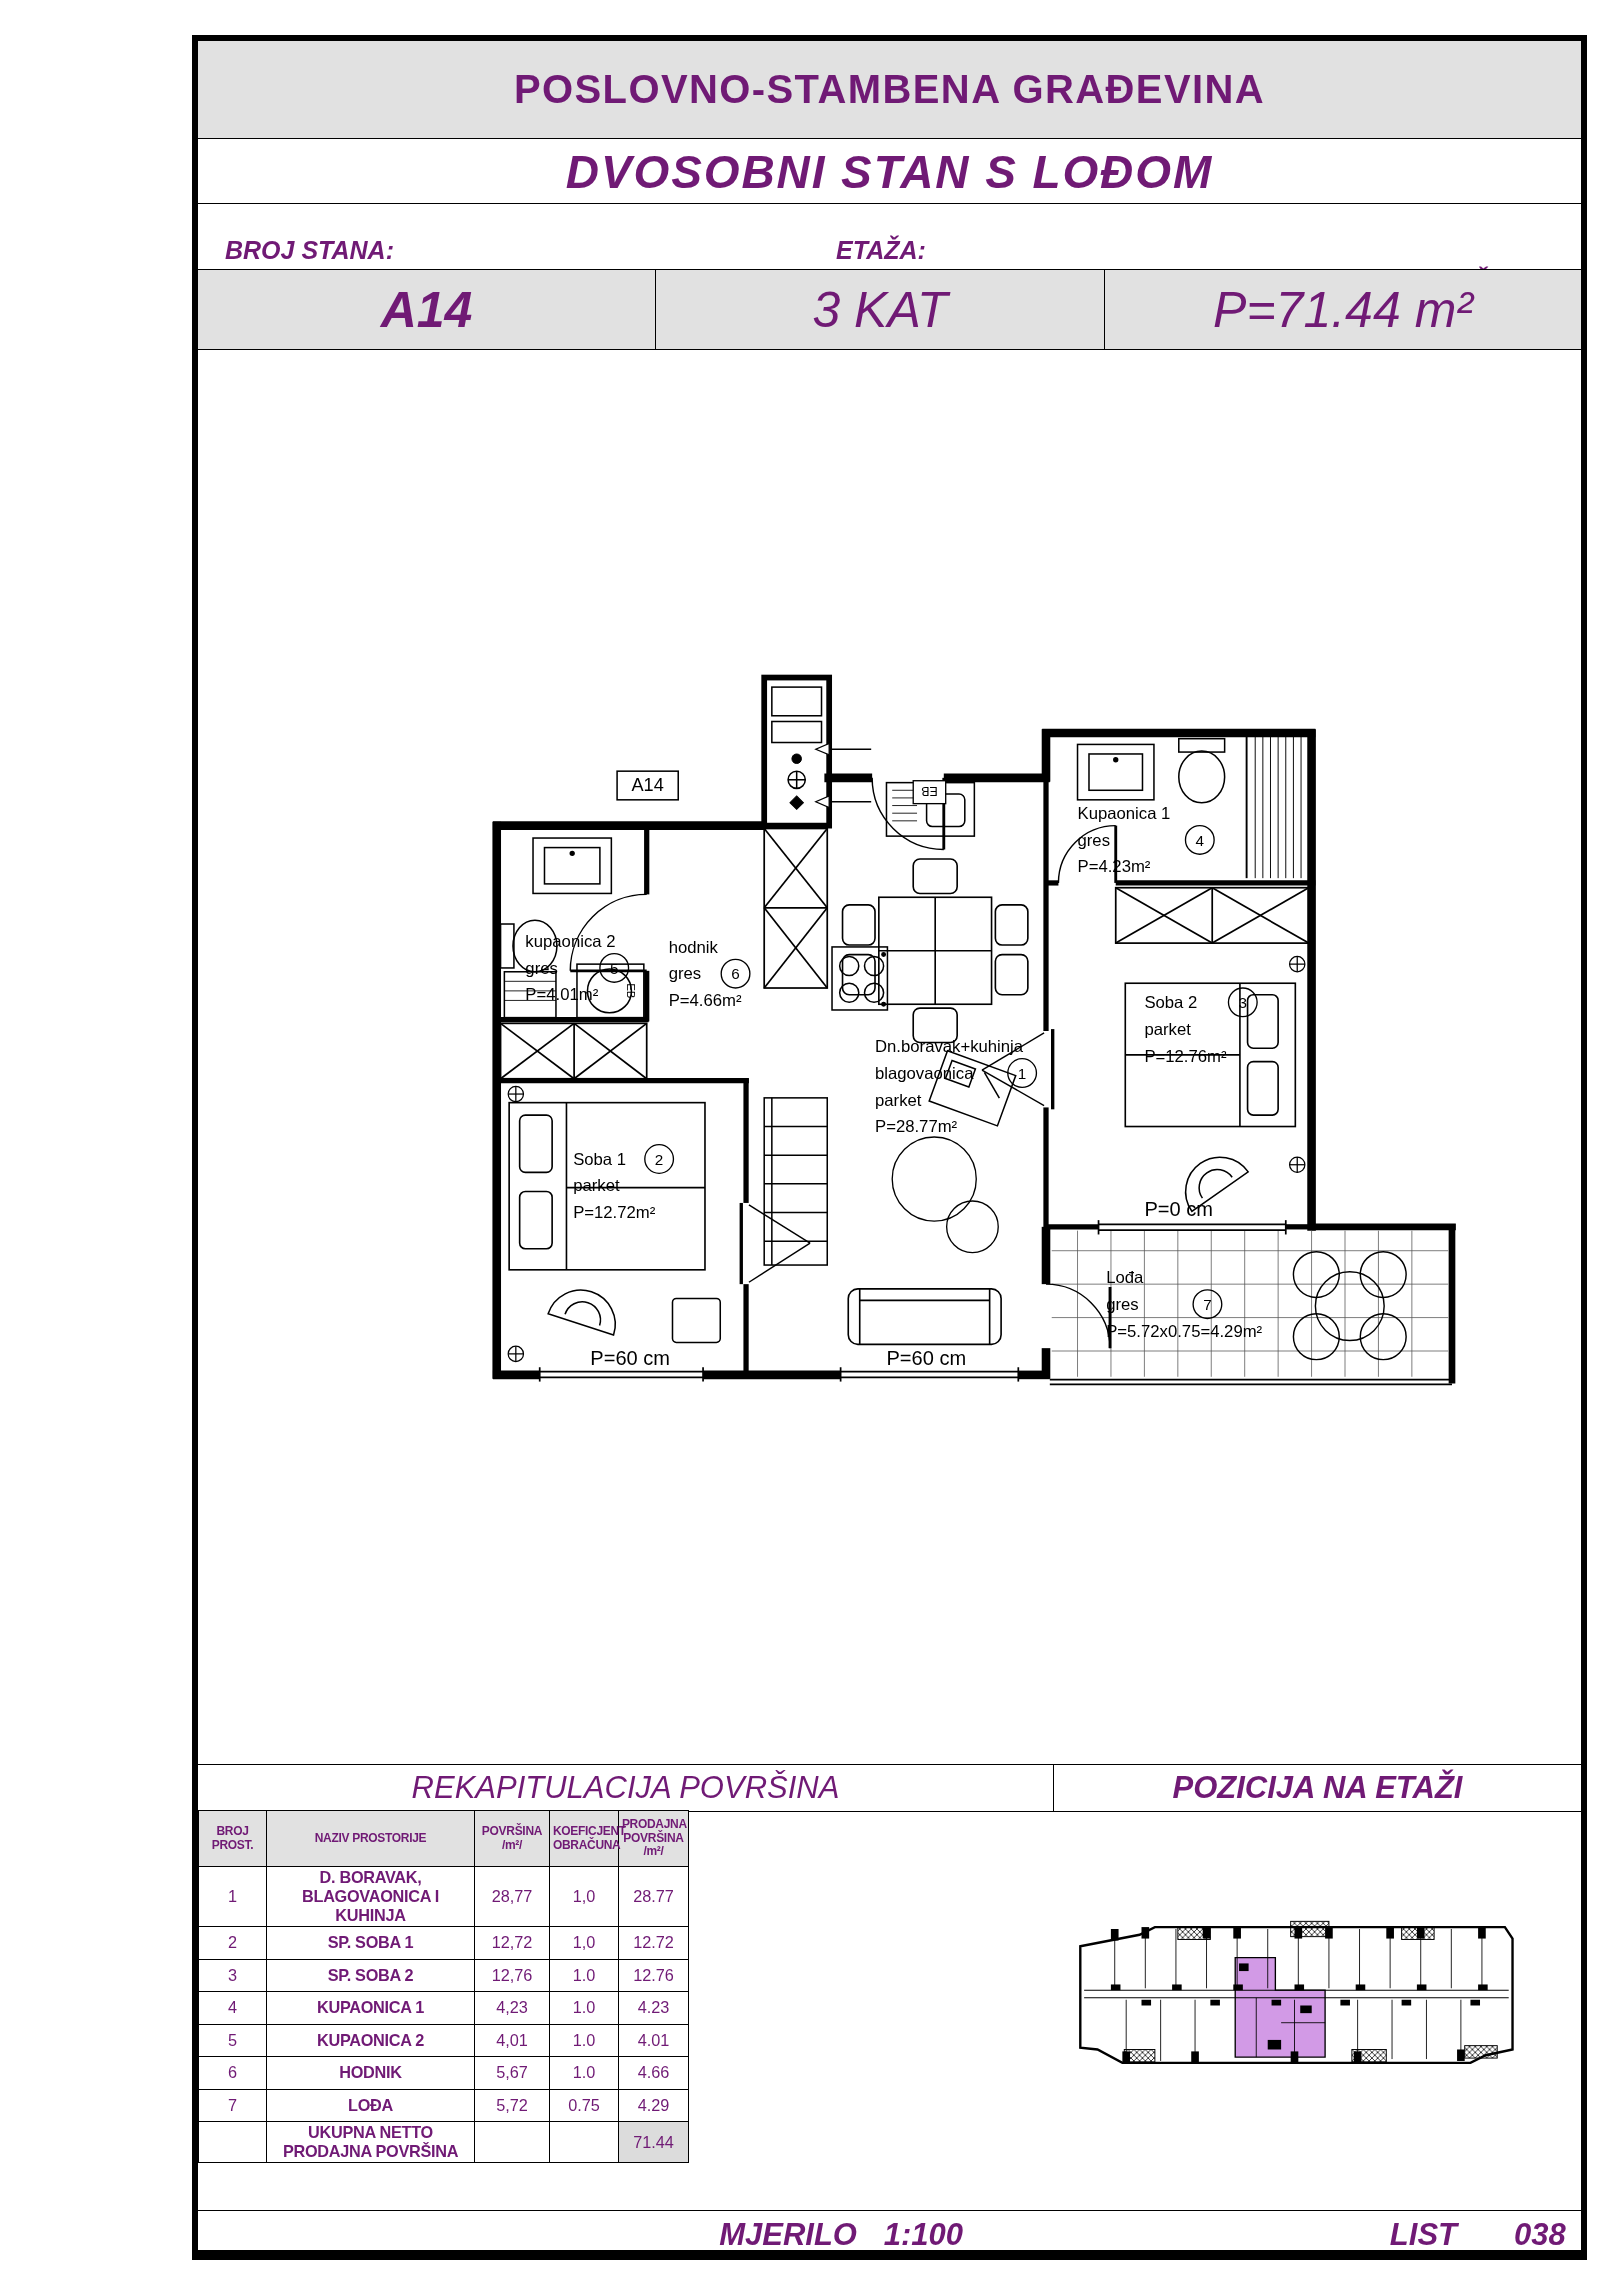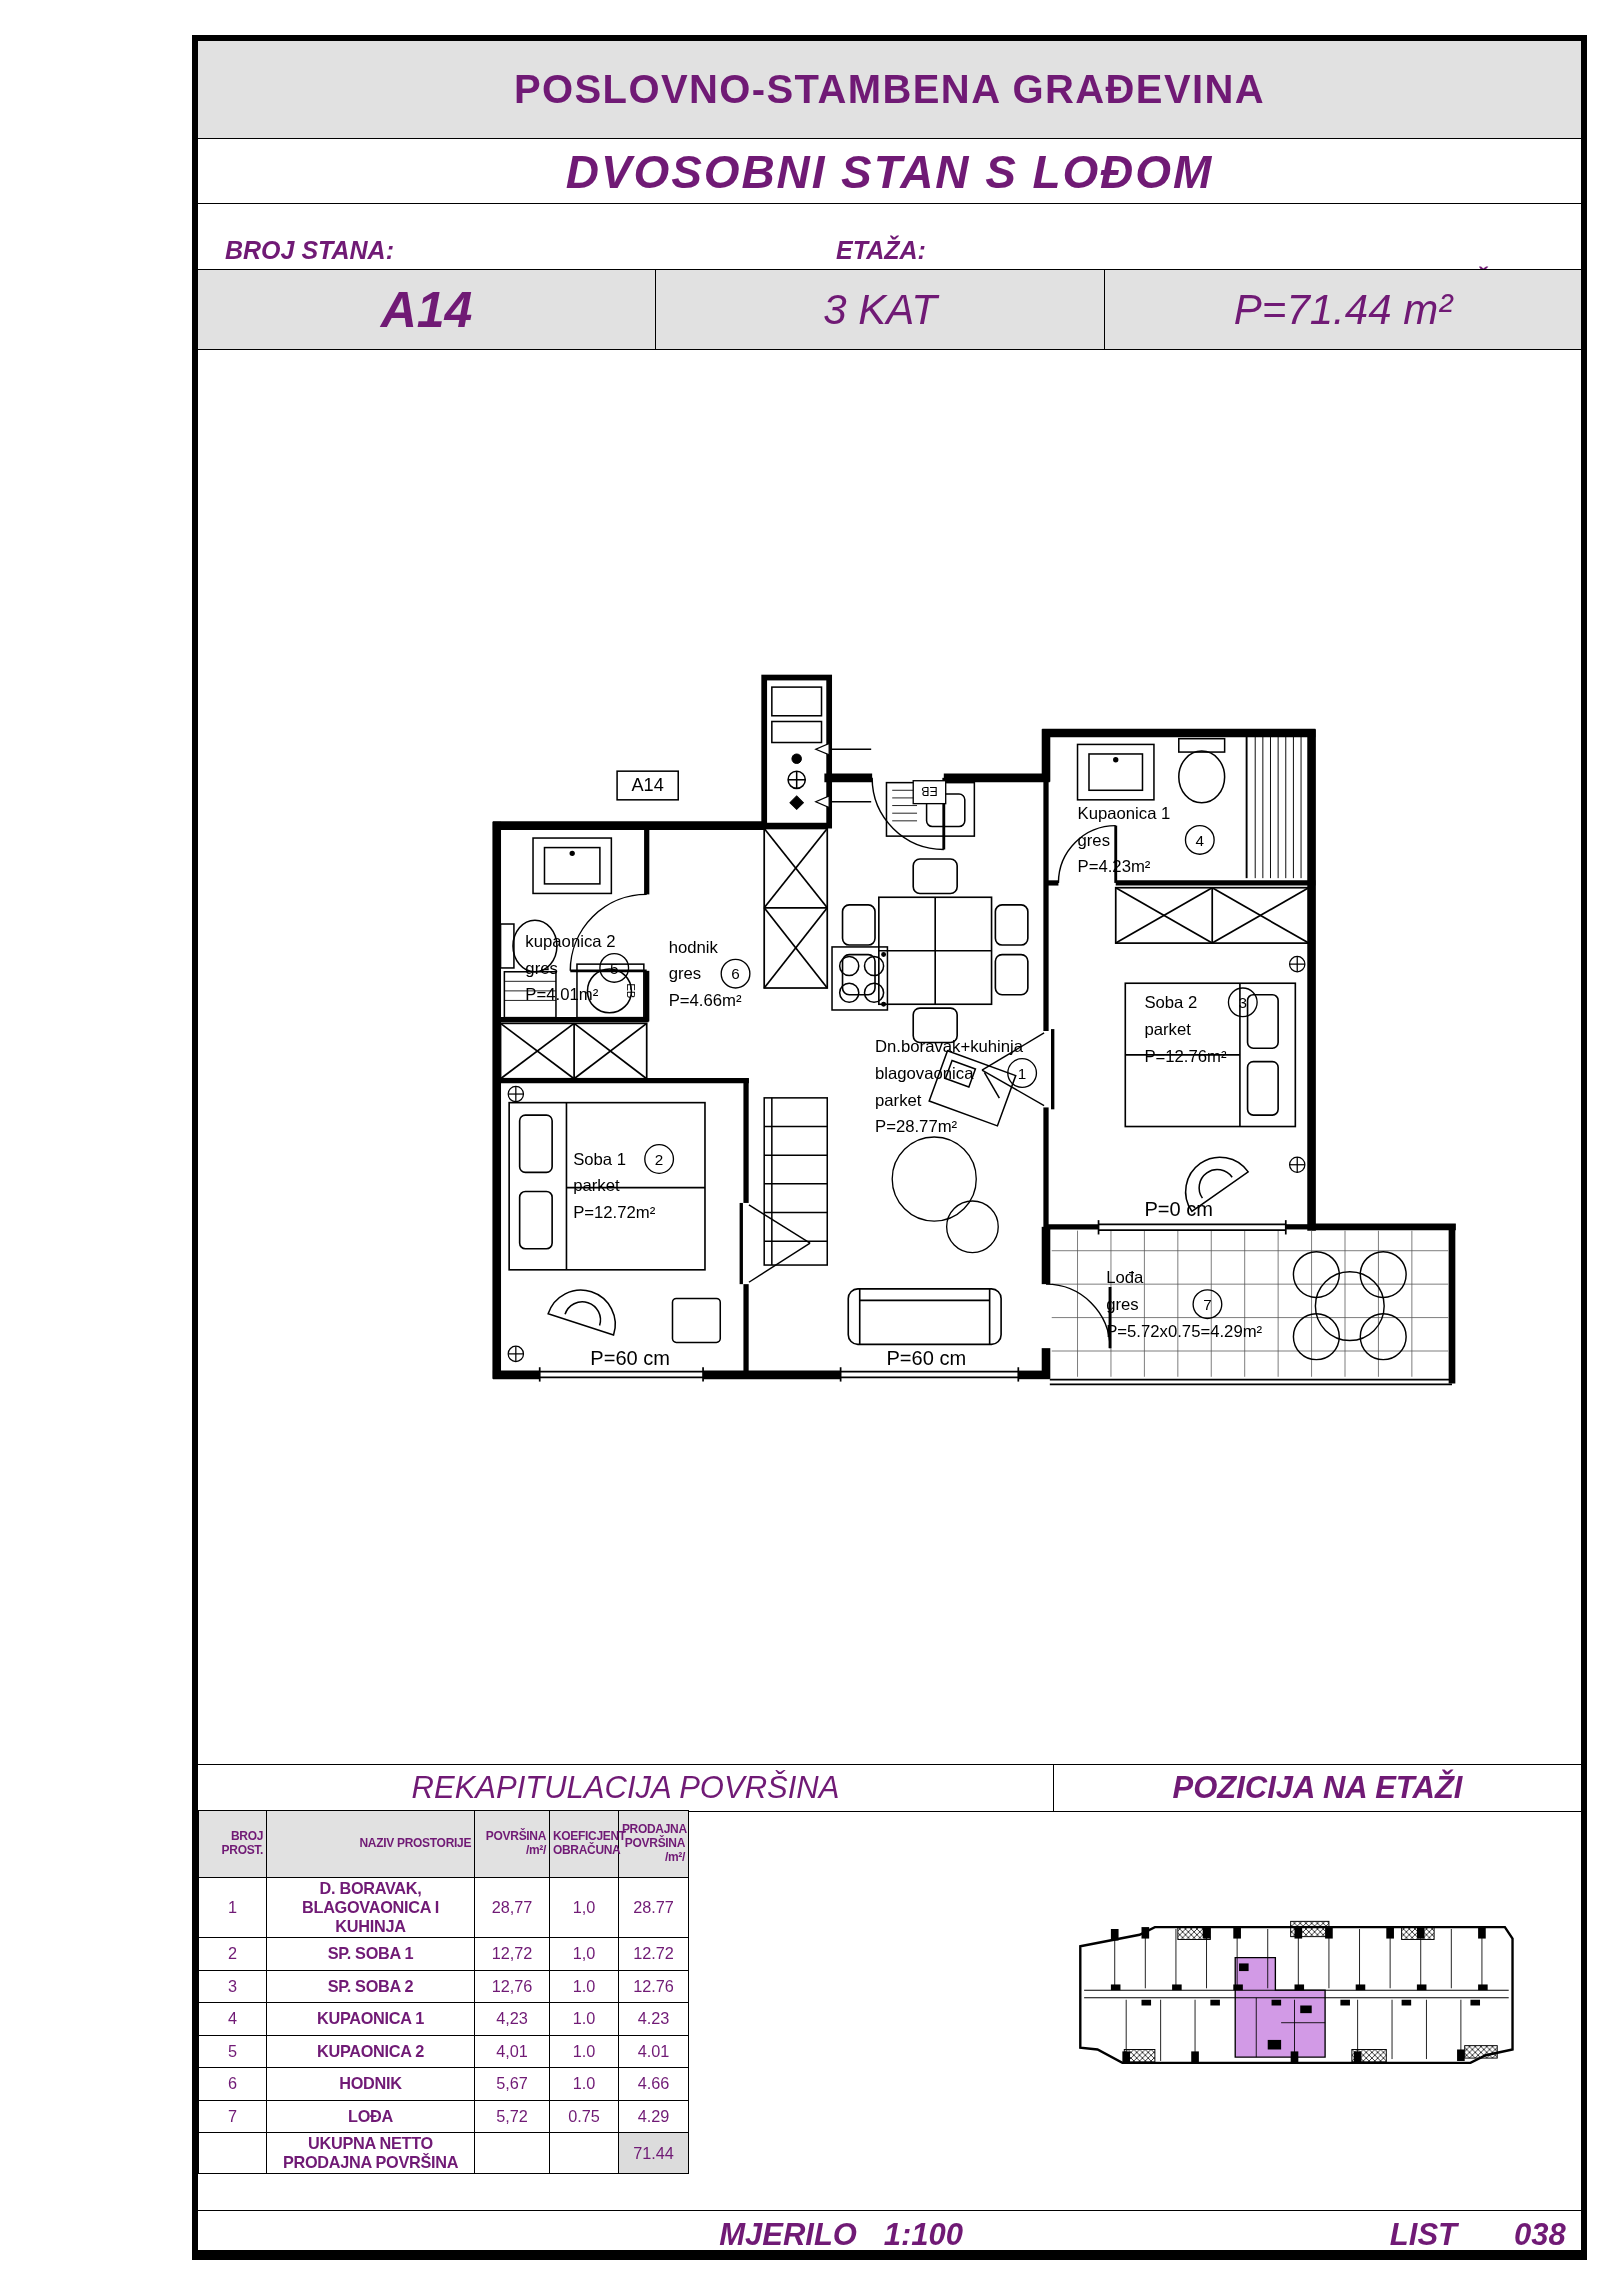--- a/index.html
+++ b/index.html
@@ -12,33 +12,33 @@
   .band-title{top:0;height:98px;background:#e1e1e1;border-bottom:1.9px solid #000;
               display:flex;align-items:center;justify-content:center;
               font-size:40px;font-weight:bold;letter-spacing:1.4px;}
   .band-sub{top:99px;height:64px;border-bottom:1.9px solid #000;
             display:flex;align-items:center;justify-content:center;
             font-size:46px;font-weight:bold;font-style:italic;letter-spacing:1.9px;}
   .band-labels{top:189px;height:39px;font-size:25px;font-weight:bold;font-style:italic;}
   .band-values{top:228px;height:81px;background:#e1e1e1;border-top:1.9px solid #000;border-bottom:1.9px solid #000;
                display:flex;}
   .val-cell{border-right:1.9px solid #000;display:flex;align-items:center;justify-content:center;
-            font-style:italic;font-size:42px;box-sizing:border-box;height:100%;}
+            font-style:italic;font-size:50px;box-sizing:border-box;height:100%;}
   .val-cell:last-child{border-right:none;}
   .lbl-unit{position:absolute;left:27px;top:5.7px;}
   .lbl-floor{position:absolute;left:683px;top:5.7px;transform:translateX(-50%);}
   .lbl-area{position:absolute;left:1144px;top:22px;transform:translateX(-50%);white-space:nowrap;margin-top:15px;}
   .band-sec{top:1723px;height:48px;border-top:1.9px solid #000;border-bottom:1.9px solid #000;display:flex;}
   .sec-left{width:856px;border-right:1.9px solid #000;display:flex;align-items:center;justify-content:center;
             font-size:31px;font-weight:normal;font-style:italic;box-sizing:border-box;}
   .sec-right{flex:1;display:flex;align-items:center;justify-content:center;
              font-size:31px;font-weight:bold;font-style:italic;}
   table.sumtab{position:absolute;left:0;top:1769px;width:489px;border-collapse:collapse;table-layout:fixed;}
   table.sumtab td,table.sumtab th{border:1.4px solid #000;padding:1px 2.9px;box-sizing:border-box;}
-  table.sumtab th{background:#e1e1e1;font-size:12px;font-weight:bold;line-height:1.15;height:67px;text-align:right;letter-spacing:-0.3px;}
+  table.sumtab th{background:#e1e1e1;font-size:12px;font-weight:bold;line-height:1.15;height:56px;text-align:center;letter-spacing:-0.3px;}
   table.sumtab td{height:32.5px;font-size:16.3px;text-align:center;margin-top:8px;}
   td.naz{font-size:13px;font-weight:bold;text-align:left;letter-spacing:-0.3px;}
   tr.total td{height:38px;}
   td.totgray{background:#dcdcdc;}
   .footer-line{position:absolute;left:0;right:0;top:2169px;border-top:1.9px solid #000;height:41px;}
   .footer-scale{position:absolute;left:46.5%;top:5.7px;transform:translateX(-50%);
                 font-size:31px;font-weight:bold;font-style:italic;white-space:nowrap;}
   .footer-scale span{margin:0 13.4px;}
   .footer-list{position:absolute;right:124px;top:5.7px;font-size:31px;font-weight:bold;font-style:italic;}
   .footer-num{position:absolute;right:15.3px;top:5.7px;font-size:31px;font-weight:bold;font-style:italic;margin-left:32px;}

